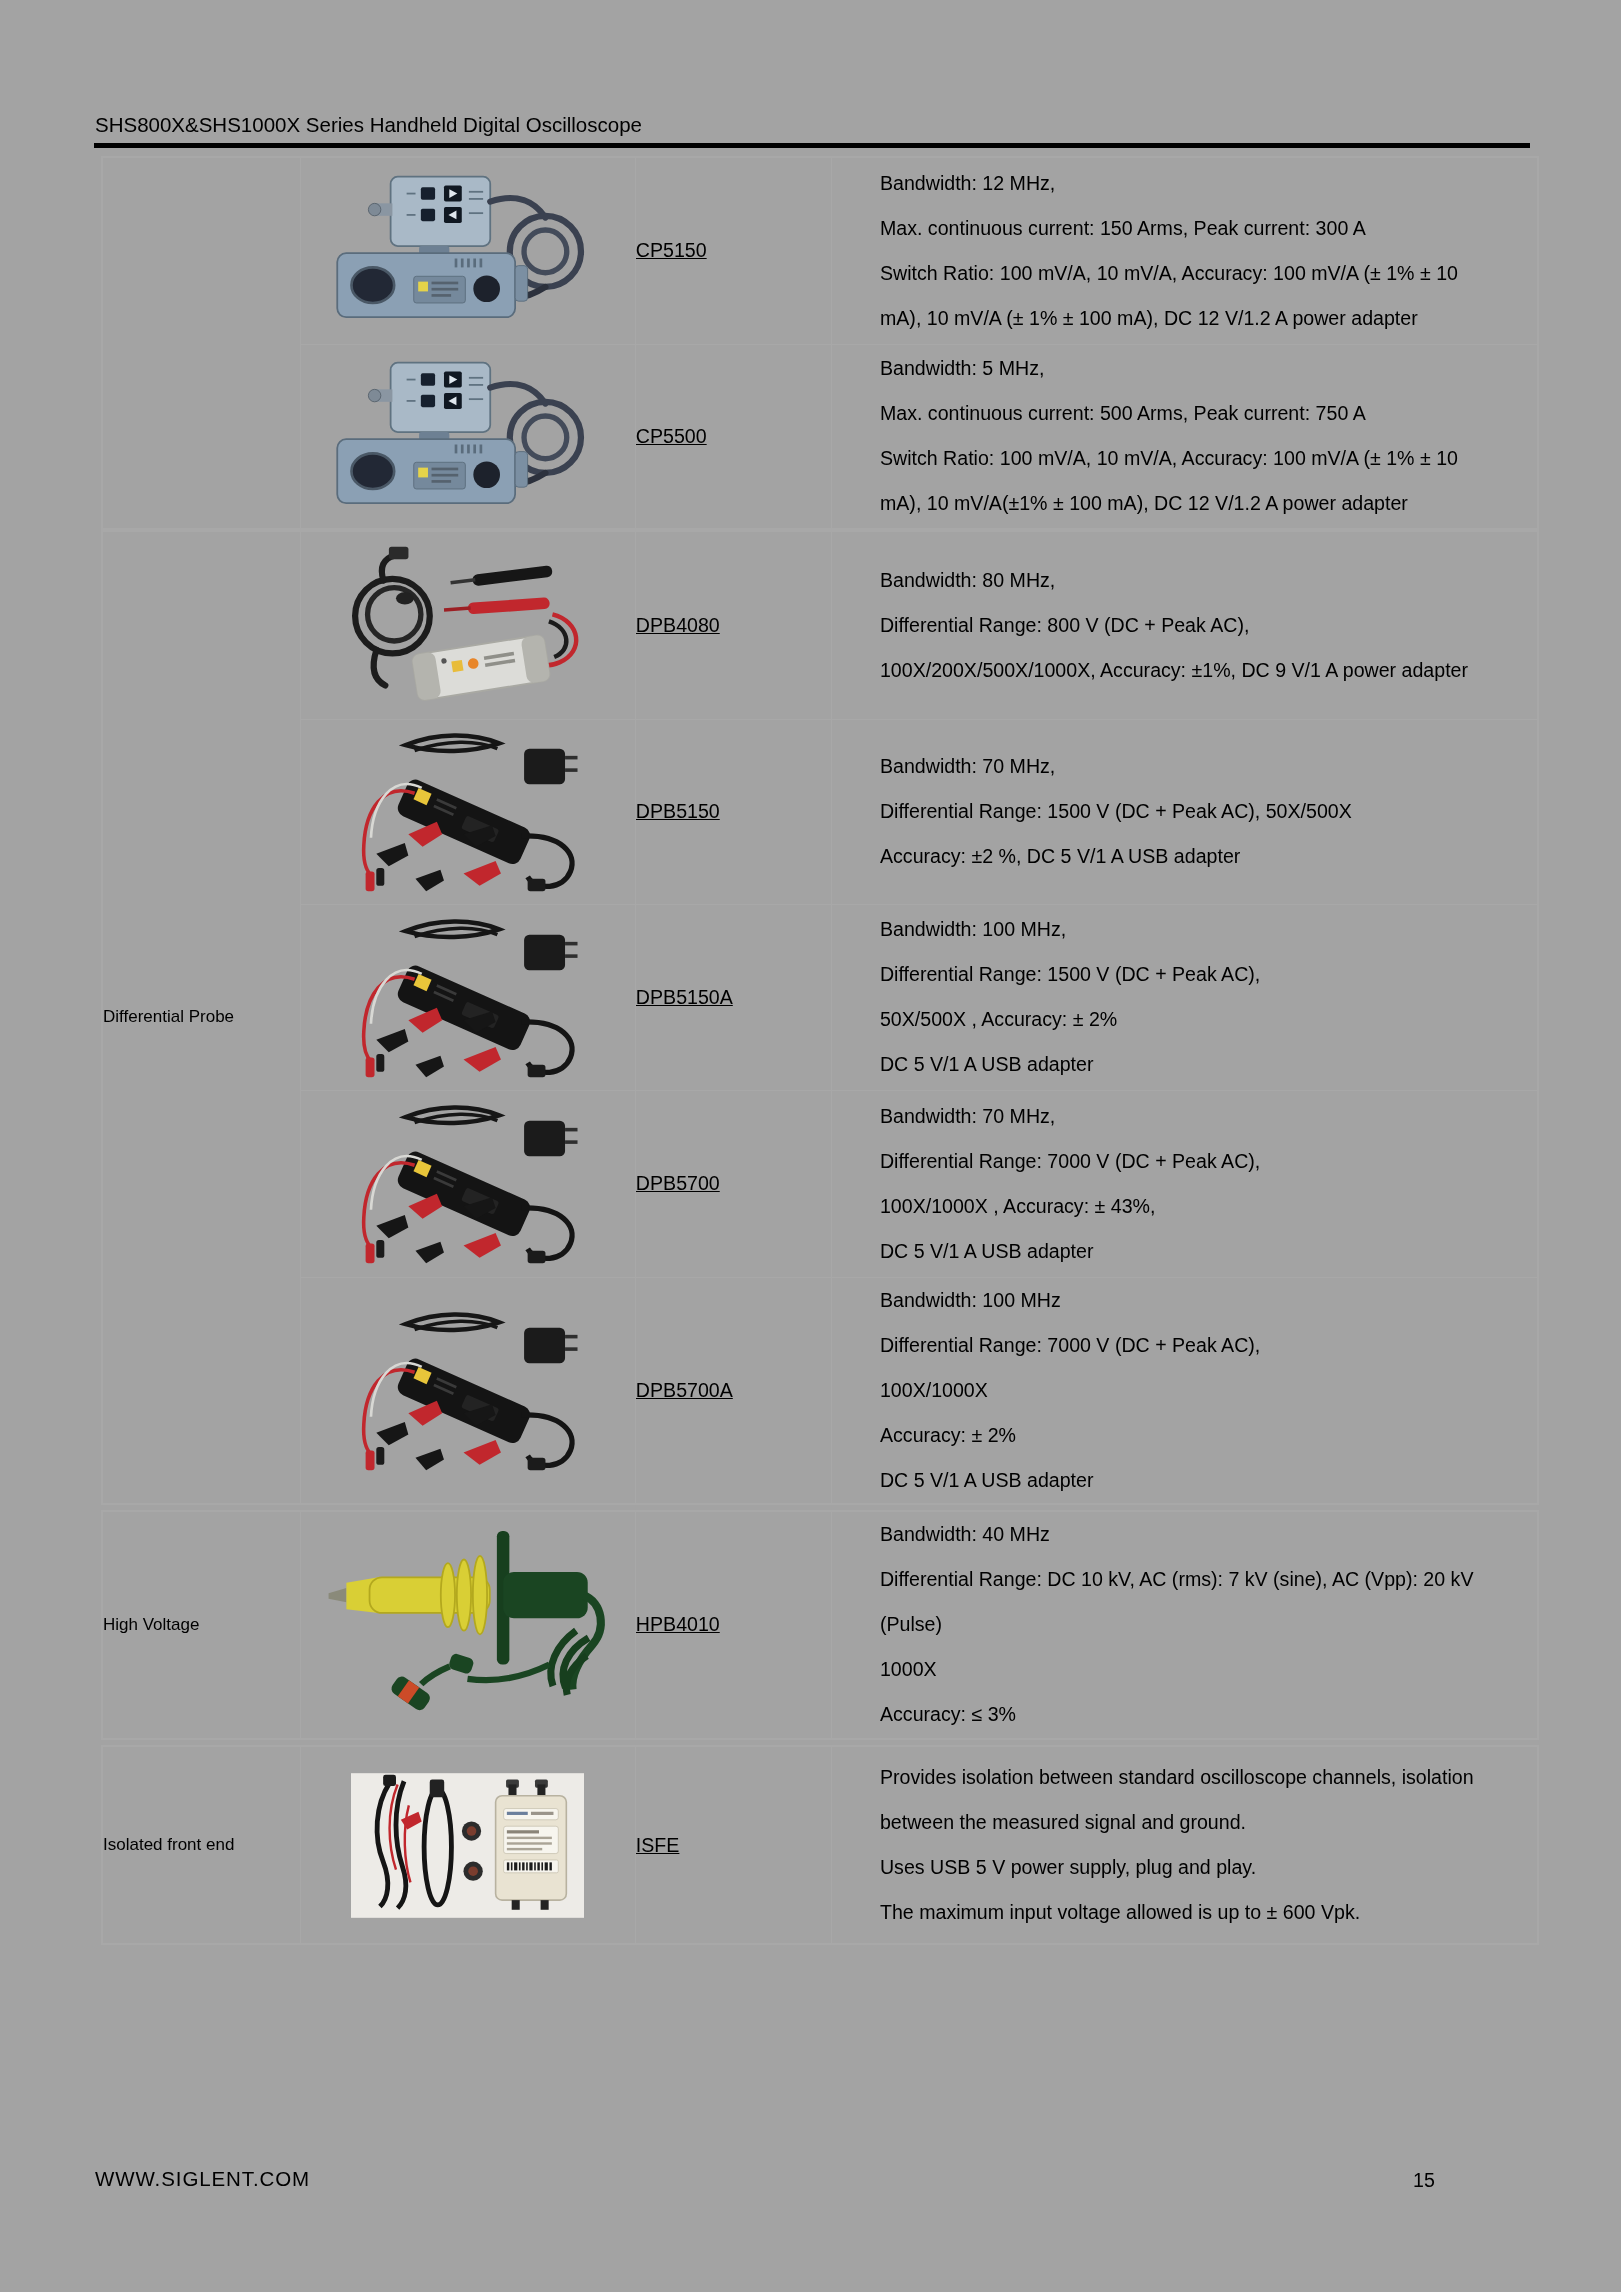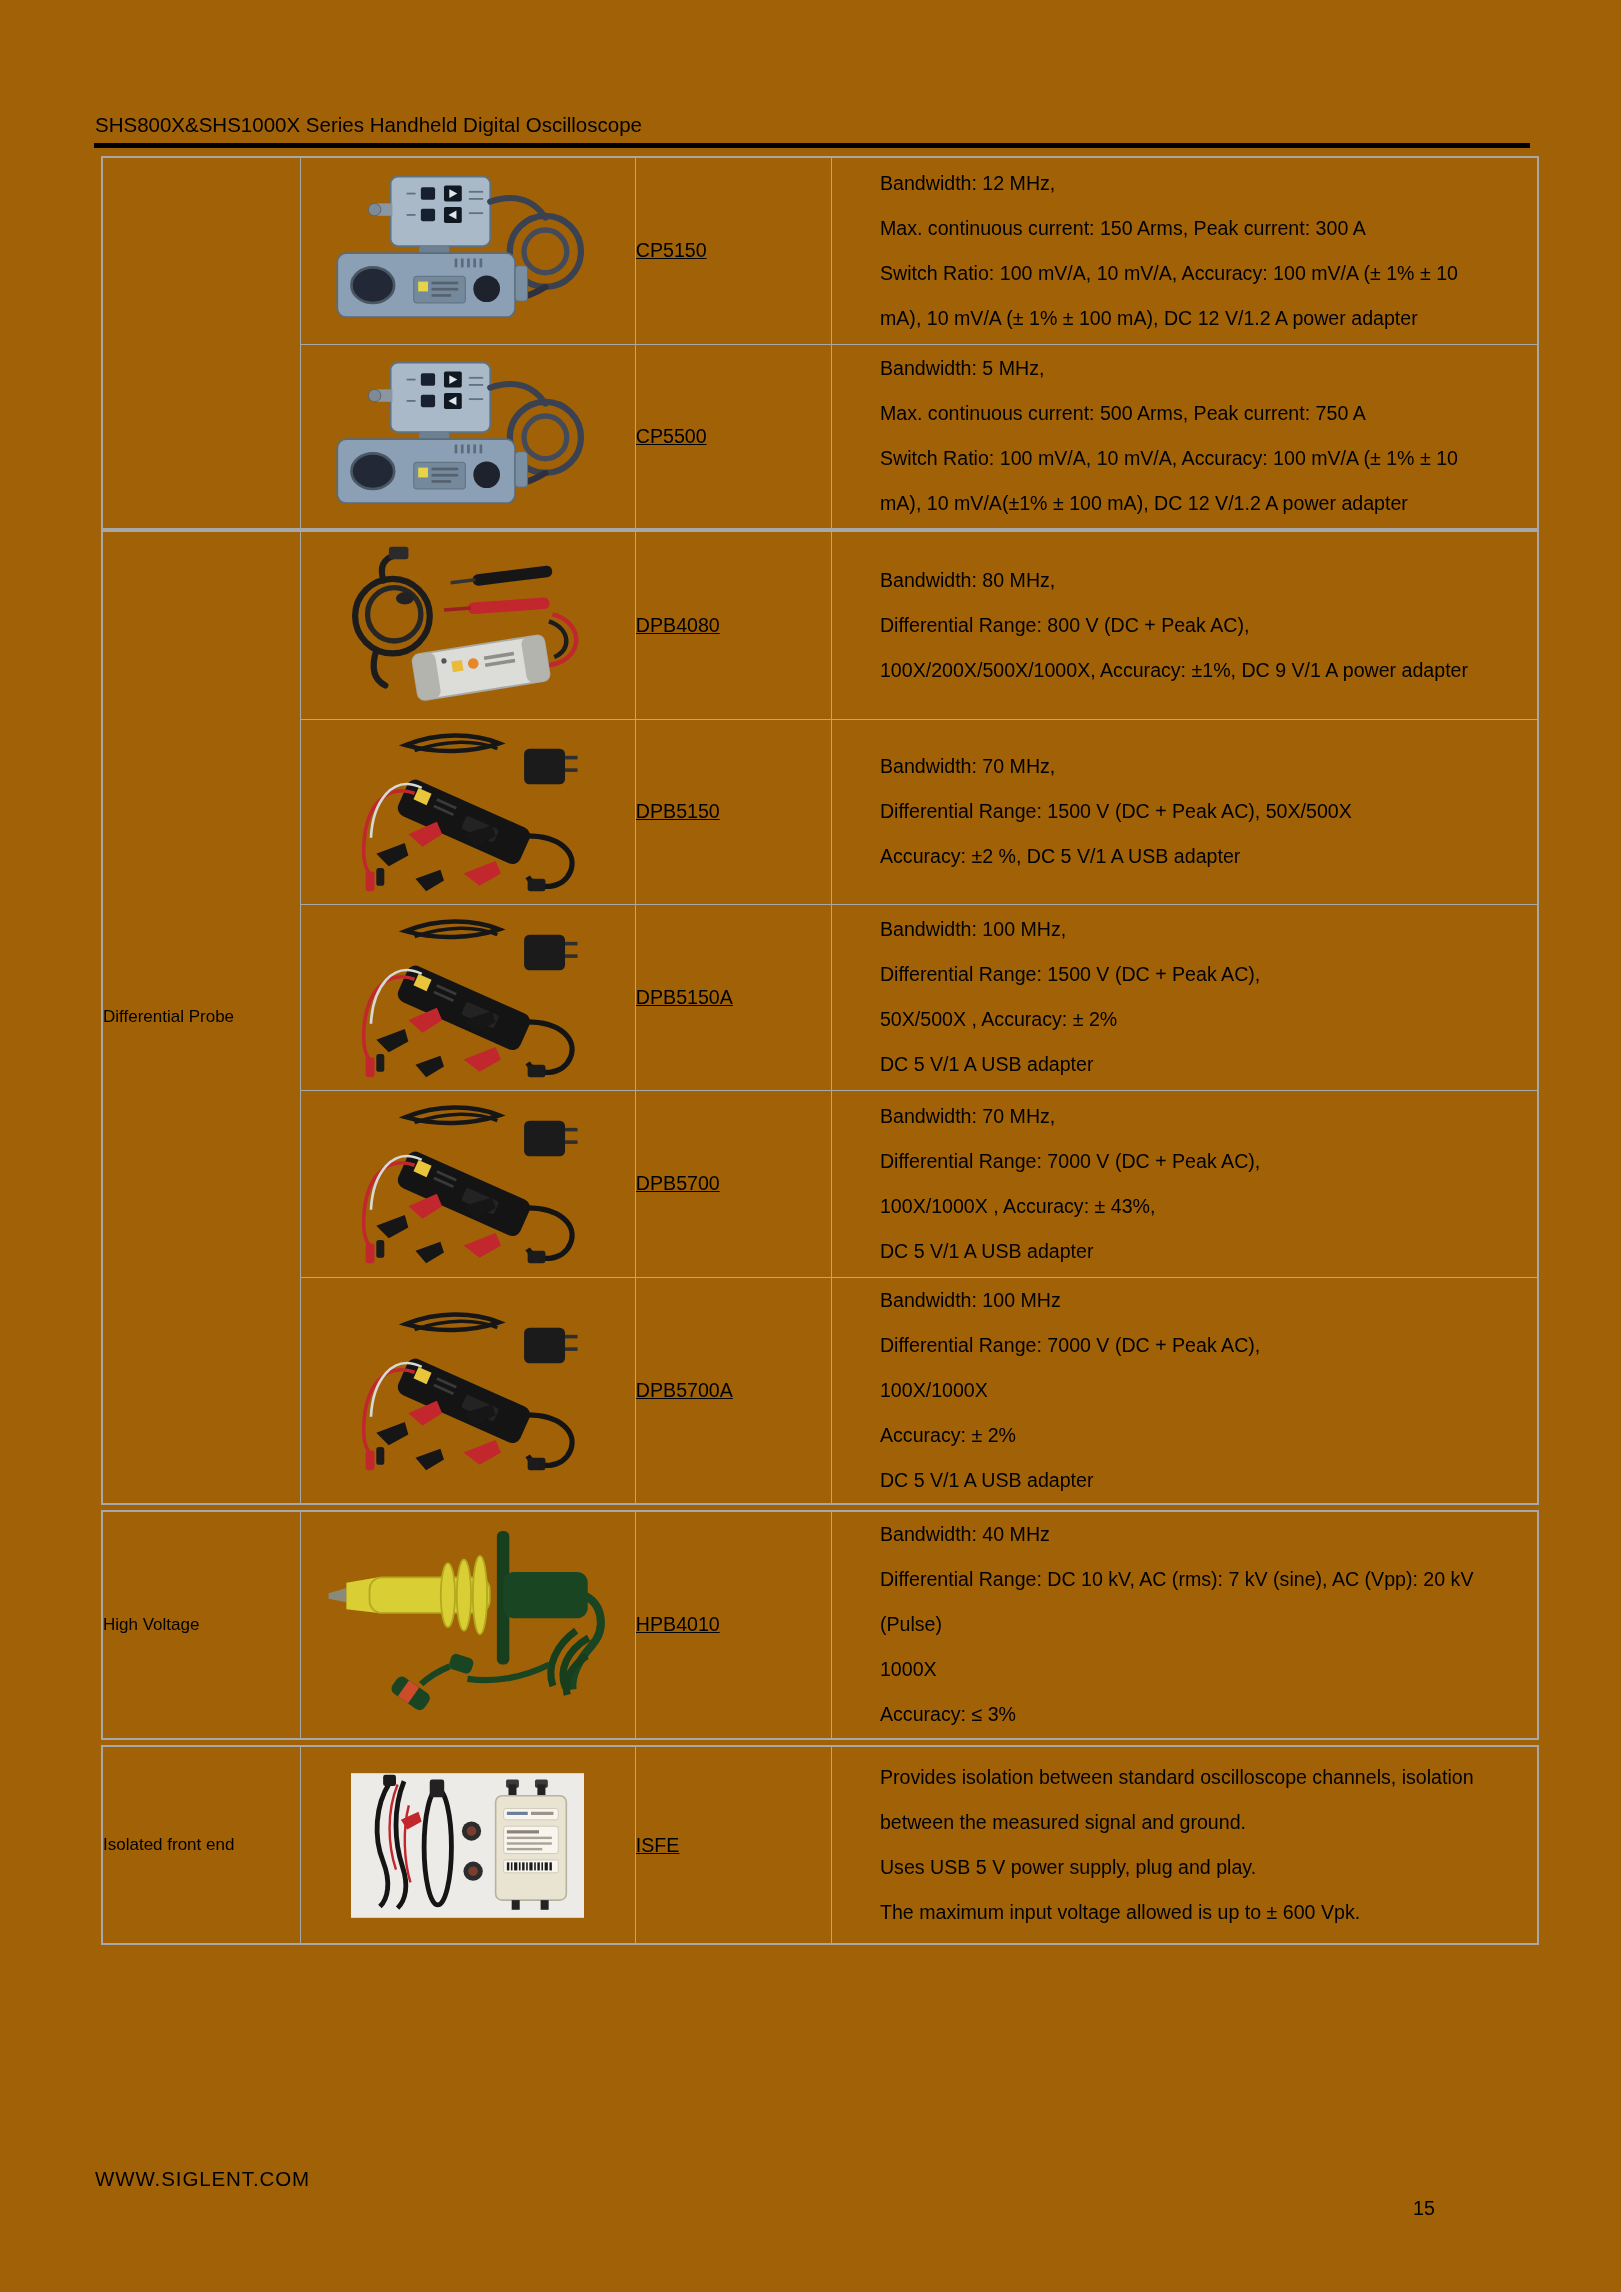--- a/index.html
+++ b/index.html
@@ -1,32 +1,32 @@
 <!DOCTYPE html>
 <html style="font-size:14.3px"><head>
 <meta charset="utf-8">
 <style>
   html,body{margin:0;padding:0;background:#ffffff;}
-  .page{position:relative;width:1622px;height:2293px;background:#a16207;
+  .page{position:relative;width:1622px;height:2293px;background:#a3a3a3;
         font-family:"Liberation Sans",sans-serif;color:#000;overflow:hidden;}
   .page-title{position:absolute;left:95px;top:113px;font-size:20.5px;white-space:nowrap;}
   .header-rule{position:absolute;left:94px;top:143px;width:1436px;height:4.5px;background:#000;}
   .table-stack{position:absolute;left:101px;top:156px;width:1438px;}
   table.acc{border-collapse:collapse;table-layout:fixed;width:1438px;
             border:2.7px solid #a8a8a8;}
   table.acc td{border:1.8px solid #a8a8a8;padding:0;vertical-align:middle;overflow:hidden;}
   table.gap{margin-top:5.3px;}
   td.cat{padding-left:14.3px;font-size:17px;}
   td.model{padding-left:14.3px;font-size:19.6px;text-decoration:underline;}
   td.imgcell{text-align:center;}
   td.desc{padding-left:15px;padding-right:7.1px;font-size:19.6px;}
   td.desc .line{height:45px;display:flex;align-items:center;white-space:nowrap;margin-left:48px;}
   svg.photo{display:block;margin:0 auto;}
   .footer-site{position:absolute;left:95px;top:2167px;font-size:20.5px;letter-spacing:0.9px;text-align:center;}
-  .footer-page{position:absolute;left:1413px;top:2169px;font-size:19.6px;margin-top:28px;}
+  .footer-page{position:absolute;left:1413px;top:2169px;font-size:19.6px;}
   .defs{position:absolute;width:0;height:0;overflow:hidden;}
 </style>
 </head>
 <body>
 
 <svg class="defs" aria-hidden="true">
   <defs>
     <symbol id="ph-cp" viewBox="0 0 330 190">
       <rect x="78" y="12" width="112" height="78" rx="8" fill="#a9b9c7" stroke="#5f7280" stroke-width="2"></rect>
       <rect x="62" y="42" width="18" height="14" fill="#8a96a2"></rect>

